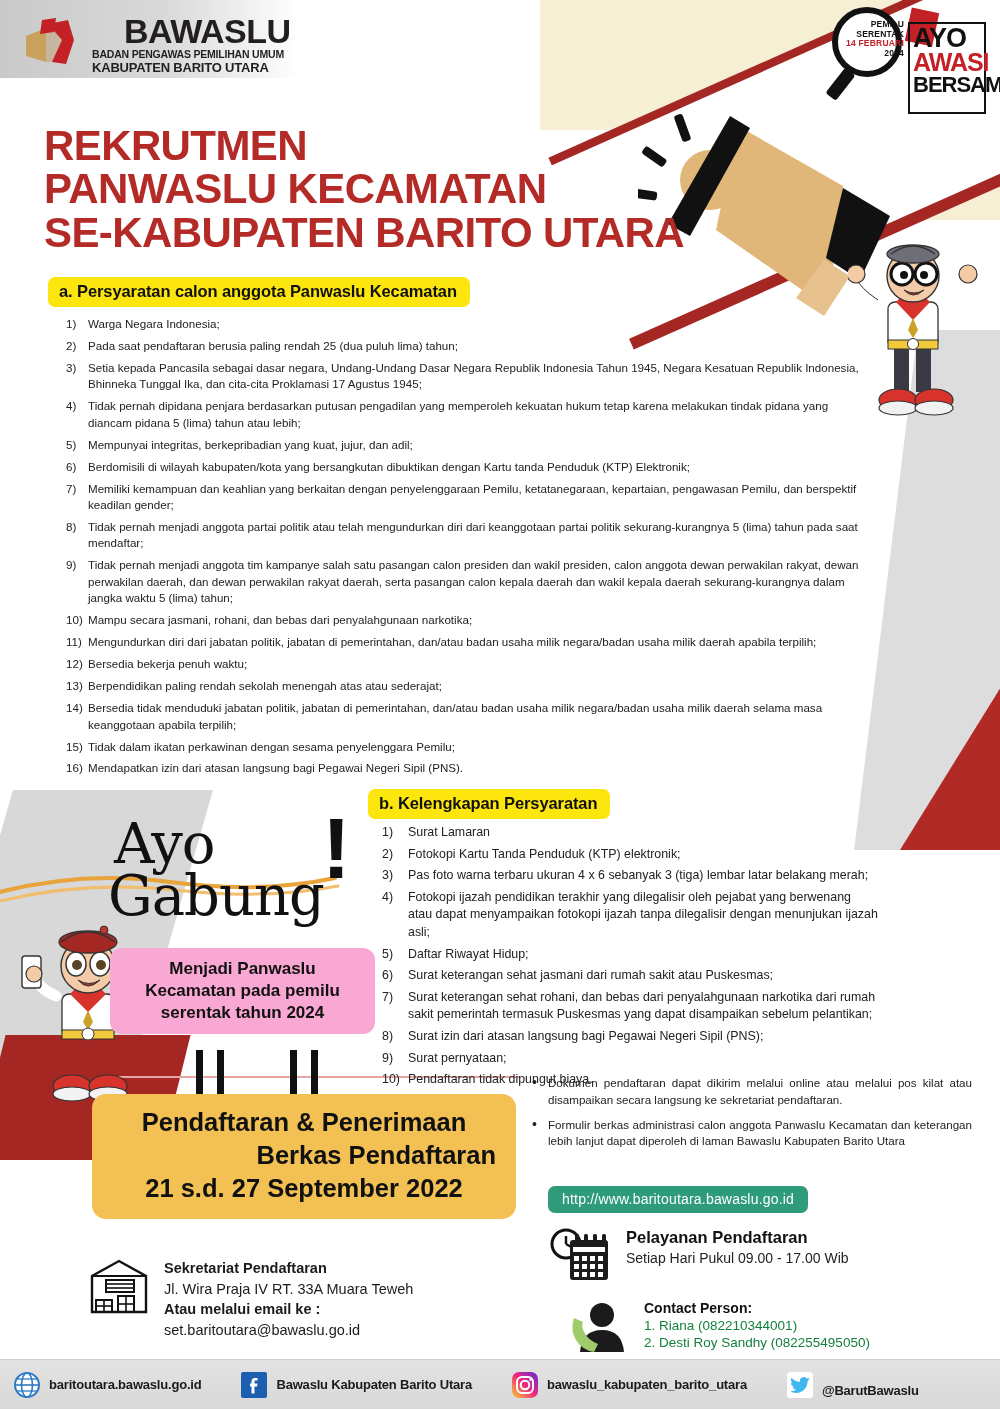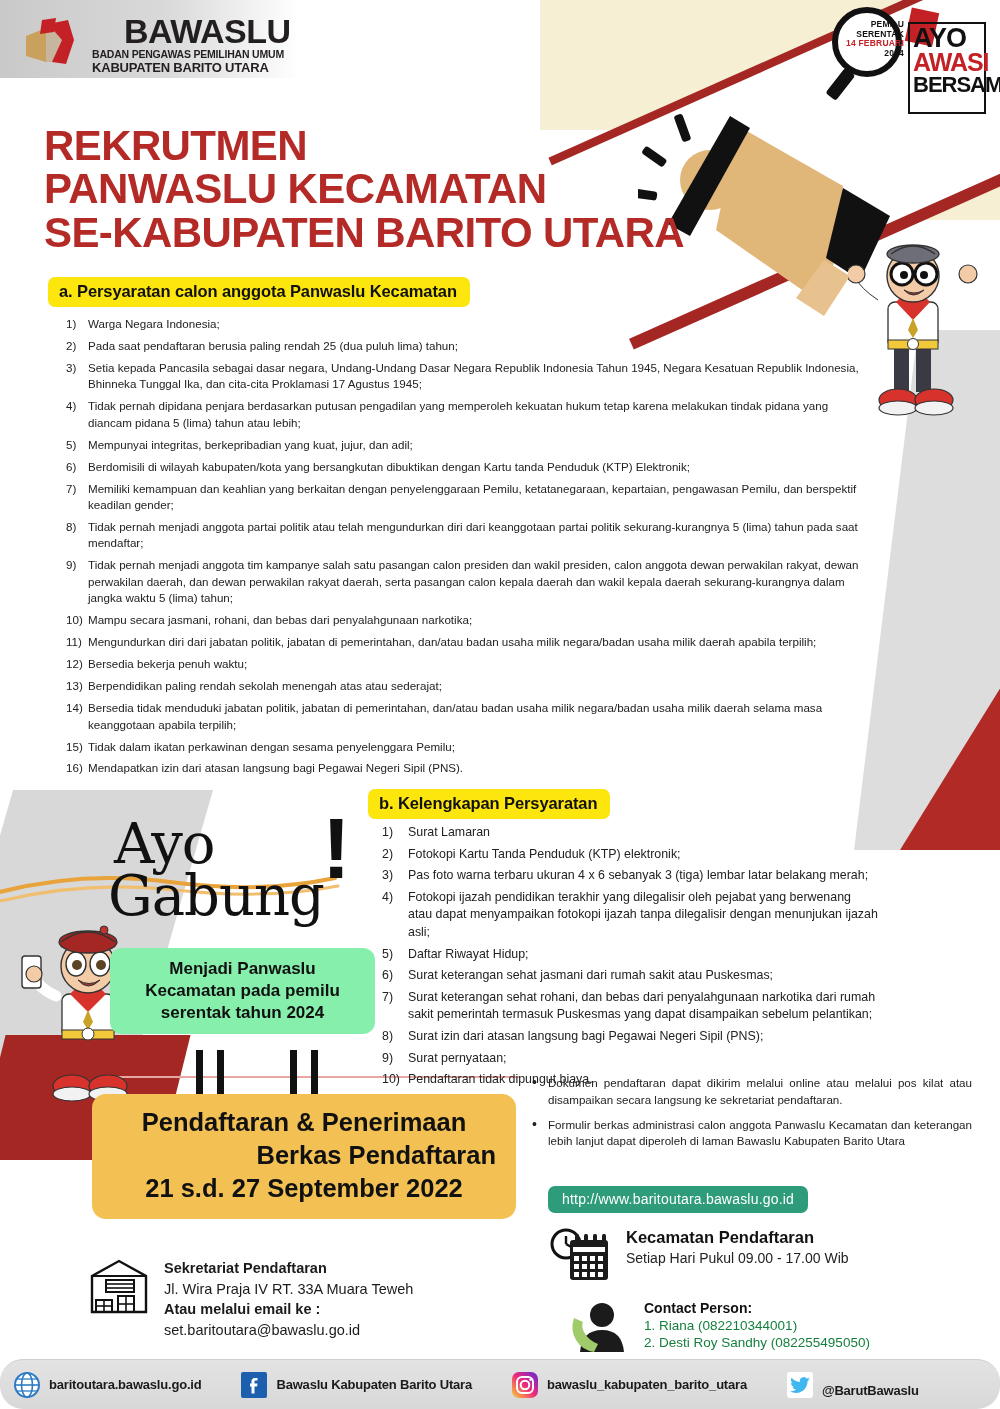--- a/index.html
+++ b/index.html
@@ -141,21 +141,21 @@
     position:absolute; top:-4px; left:214px; font-size:86px; font-weight:bold;
     font-family:"Liberation Sans", sans-serif; line-height:0.8;
   }
   .ag-swoosh {
     position:absolute; top:868px; left:-10px; width:350px; height:40px; z-index:3;
   }
 
   
   .orange-box-1 {
     position:absolute; top:948px; left:110px; width:265px; z-index:5;
-    background:#86efac; border-radius:12px; padding:10px 12px 11px 12px;
+    background:#f9a8d4; border-radius:12px; padding:10px 12px 11px 12px;
     text-align:center; color:#111; font-weight:bold; font-size:17px; line-height:1.28;
   }
   .orange-box-2 {
     position:absolute; top:1094px; left:92px; width:424px; z-index:5;
     background:#F2C053; border-radius:14px; padding:12px 20px 14px 20px;
     color:#111; font-weight:bold; font-size:25.5px; line-height:1.3;
   }
   .ob2-l1 { text-align:center; }
   .ob2-l2 { text-align:right; }
   .ob2-l3 { text-align:center; }
@@ -186,21 +186,21 @@
   .contact {
     position:absolute; top:1300px; left:568px; z-index:5; display:flex; gap:14px; align-items:flex-start;
   }
   .cnt-text .t1 { font-size:14px; font-weight:bold; color:#111; }
   .cnt-text .t2 { font-size:13.5px; color:#15803d; margin-top:2px; }
 
   
   .footer {
     position:absolute; bottom:0; left:0; width:1000px; height:50px;
     background:linear-gradient(to bottom,#e3e3e3 0%, #d8d8d8 100%);
-    display:flex; align-items:center; z-index:8; border-top:1px solid #cfcfcf;border-radius:23px;
+    display:flex; align-items:center; z-index:8; border-top:1px solid #cfcfcf;
   }
   .f-item { display:flex; align-items:center; gap:9px; }
   .f-label { font-size:13px; color:#1b1b1b; font-weight:bold; letter-spacing:-0.2px; }
   .f-i1 { margin-left:14px; }
   .f-i2 { margin-left:40px; }
   .f-i3 { margin-left:40px; }
   .f-i4 { margin-left:40px;align-items:flex-end; }
 </style>
 </head>
 <body>
@@ -550,21 +550,21 @@
           <rect x="34" y="44" width="5" height="5"></rect>
         <rect x="42" y="44" width="5" height="5"></rect>
           <rect x="50" y="44" width="5" height="5"></rect>
       </g>
       <rect x="27" y="6" width="4" height="10" rx="1.5" fill="#1b1b1b"></rect>
       <rect x="36" y="6" width="4" height="10" rx="1.5" fill="#1b1b1b"></rect>
       <rect x="45" y="6" width="4" height="10" rx="1.5" fill="#1b1b1b"></rect>
       <rect x="54" y="6" width="4" height="10" rx="1.5" fill="#1b1b1b"></rect>
     </svg>
     <div class="svc-text">
-      <div class="t1">Kecamatan Pendaftaran</div>
+      <div class="t1">Pelayanan Pendaftaran</div>
       <div class="t2">Setiap Hari Pukul 09.00 - 17.00 Wib</div>
     </div>
   </div>
 
   <div class="contact">
     <svg width="62" height="54" viewBox="0 0 62 54">
       <circle cx="34" cy="15" r="12" fill="#1b1b1b"></circle>
       <path d="M12 52 Q14 30 34 30 Q54 30 56 52 Z" fill="#1b1b1b"></path>
       <path d="M6 18 Q2 30 8 40 Q14 50 26 52 L30 44 Q20 40 16 32 Q13 26 15 22 Z" fill="#9FCB6B"></path>
     </svg>

